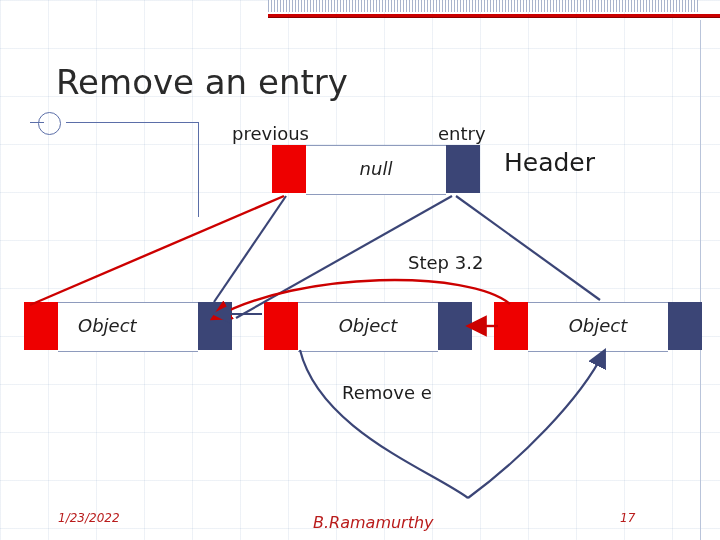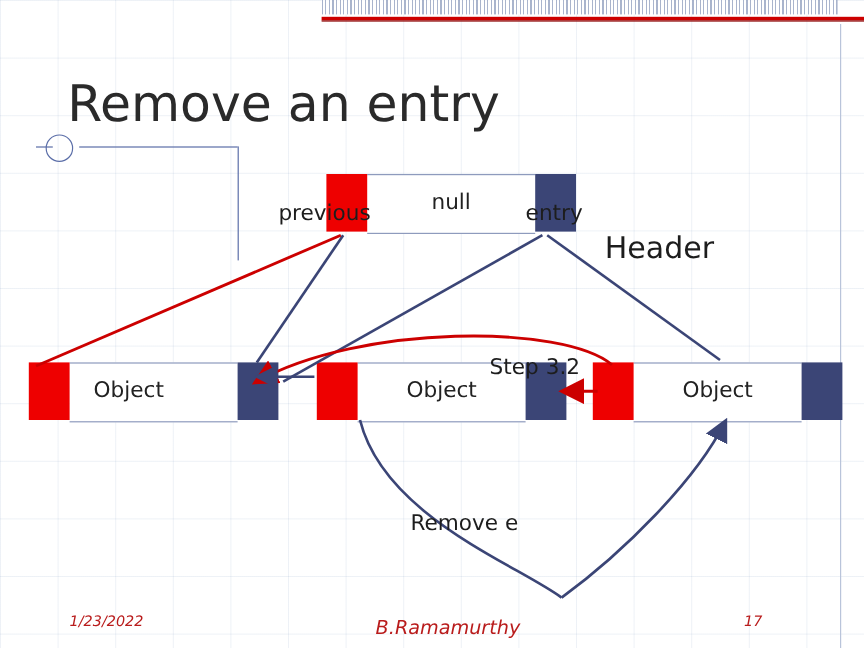--- a/index.html
+++ b/index.html
@@ -17,35 +17,35 @@
   
   .topbar-hatch{position:absolute;left:268px;top:0;width:430px;height:12px;
         background:repeating-linear-gradient(90deg,#9aa7c4 0px,#9aa7c4 1px,#ffffff 1px,#ffffff 3px);
         opacity:.85;}
   .topbar-line{position:absolute;left:268px;top:14px;width:452px;height:3px;background:#cc0000;}
   .topbar-line2{position:absolute;left:268px;top:17px;width:452px;height:1px;background:#8a0000;}
 
   .rightline{position:absolute;left:700px;top:20px;width:1px;height:520px;background:#b9c4da;}
 
   
-  .title{position:absolute;left:56px;top:62px;font-size:42px;color:#2a2a2a;white-space:nowrap;}
+  .title{position:absolute;left:56px;top:62px;font-size:34px;color:#2a2a2a;white-space:nowrap;}
 
   .title-rule{position:absolute;left:66px;top:122px;width:132px;height:1px;background:#5b6ea8;}
   .title-rule2{position:absolute;left:198px;top:122px;width:1px;height:95px;background:#5b6ea8;}
   .title-knob{position:absolute;left:38px;top:112px;width:21px;height:21px;border:1px solid #5b6ea8;border-radius:50%;background:transparent;}
   .title-knob-bar{position:absolute;left:30px;top:122px;width:14px;height:1px;background:#5b6ea8;}
 
   
   .blk{position:absolute;}
   .blk .red{position:absolute;left:0;top:0;width:34px;height:48px;background:#ee0000;}
   .blk .blue{position:absolute;top:0;width:34px;height:48px;background:#3b4576;}
   .blk .mid{position:absolute;top:0;height:48px;background:#ffffff;border-top:1px solid #8e9bbd;border-bottom:1px solid #8e9bbd;}
-  .blk .lbl{position:absolute;top:0;height:48px;line-height:48px;text-align:center;font-size:18px;color:#222;width:100%;}
+  .blk .lbl{position:absolute;top:0;height:48px;line-height:48px;text-align:center;font-size:18px;color:#222;width:100%;font-style:italic;}
 
-  .lbltext{position:absolute;font-size:18px;color:#1d1d1d;white-space:nowrap;margin-top:44px;}
+  .lbltext{position:absolute;font-size:18px;color:#1d1d1d;white-space:nowrap;}
 
   svg.overlay{position:absolute;left:0;top:0;width:720px;height:540px;pointer-events:none;}
 
   .footer{position:absolute;font-size:12px;color:#b91c1c;font-style:italic;}
   .f-date{left:58px;top:511px;}
   .f-auth{left:313px;top:513px;font-size:16px;}
   .f-page{left:620px;top:511px;}
 </style>
 </head>
 <body>

